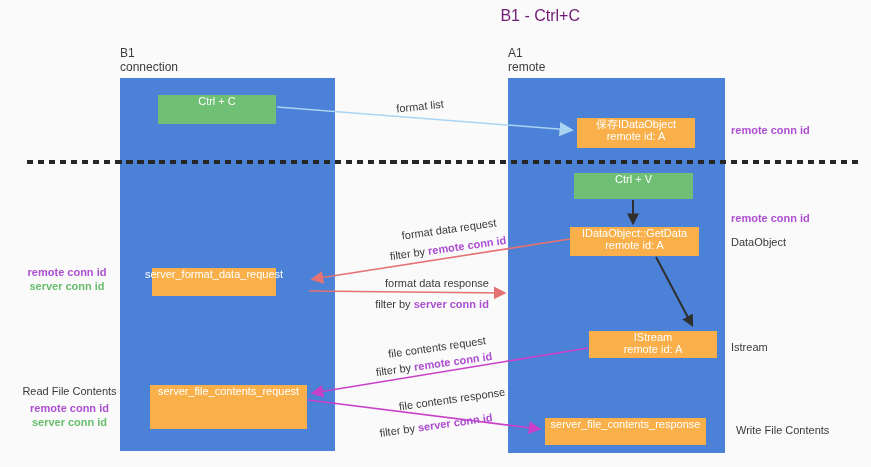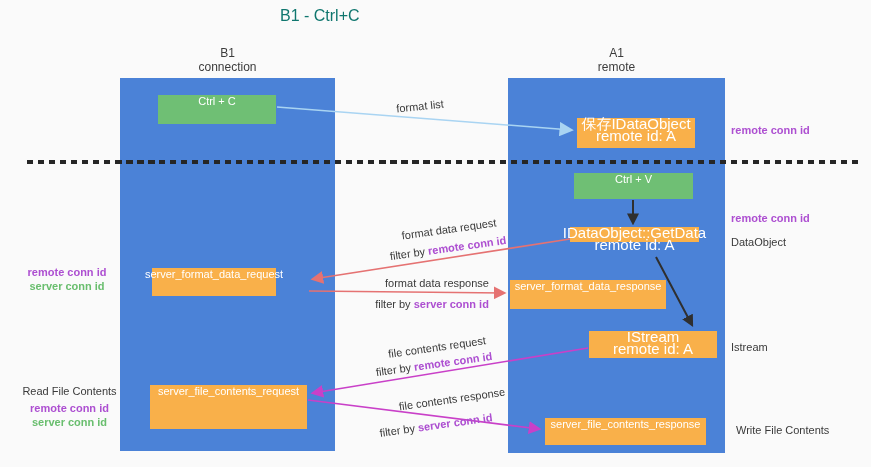--- a/index.html
+++ b/index.html
@@ -1,39 +1,39 @@
 <!DOCTYPE html>
 <html><head>
 <meta charset="utf-8">
 <style>
   * { margin:0; padding:0; box-sizing:border-box; }
   body { font-family:"Liberation Sans", sans-serif; background:#e9e9e9; }
   .canvas { position:relative; width:871px; height:467px; background:#fafafa; overflow:hidden; }
 
-  .title { position:absolute; left:280px; top:6px; width:300px; text-align:left;
-           font-size:16px; line-height:20px; color:#0f766e; }
+  .title { position:absolute; left:280px; top:6px; width:300px; text-align:right;
+           font-size:16px; line-height:20px; color:#701a75; }
 
   .lane { position:absolute; background:#4b82d7; }
   .lane-left  { left:120px; top:78px; width:215px; height:373px; }
   .lane-right { left:508px; top:78px; width:217px; height:375px; }
 
-  .lane-header { position:absolute; text-align:center; font-size:12px; line-height:14px; color:#3c3c3c; top:46px; }
+  .lane-header { position:absolute; text-align:left; font-size:12px; line-height:14px; color:#3c3c3c; top:46px; }
   .lh-left  { left:120px; width:215px; }
   .lh-right { left:508px; width:217px; }
 
   .divider { position:absolute; left:27px; top:160px; width:833px; height:4px;
              background:repeating-linear-gradient(90deg,#262626 0 6.5px,transparent 6.5px 11px); }
 
   .arrows { position:absolute; left:0; top:0; z-index:4; pointer-events:none; }
 
   .node { position:absolute; z-index:3; color:#ffffff; display:flex; flex-direction:column;
           align-items:center; justify-content:flex-start; text-align:center; font-size:11px; }
   .node.green  { background:#6fbf74; }
   .node.orange { background:#f9b04a; }
-  .node.two-line { font-size:15px; line-height:12px; }
+  .node.two-line { font-size:11px; line-height:12px; }
 
   .alabel { position:absolute; z-index:5; white-space:nowrap; font-size:11px; color:#3a3a3a;
             transform:translate(-50%,-50%); }
   .alabel.rot { transform:translate(-50%,-50%) rotate(-8deg); }
   .alabel.rot5 { transform:translate(-50%,-50%) rotate(-6deg); }
 
   .side { position:absolute; z-index:3; font-size:11px; white-space:nowrap; color:#3a3a3a; }
   .purple { color:#ad4fd1; font-weight:bold; }
   .greentxt { color:#69be6e; font-weight:bold; }
   .sidecol { position:absolute; z-index:3; text-align:center; font-size:11px; line-height:14px; white-space:nowrap; }
@@ -91,32 +91,29 @@
 
   <div class="node orange two-line" style="left:577px;top:118px;width:118px;height:30px">
     <div>保存IDataObject</div>
     <div>remote id: A</div>
   </div>
 
   <div class="node green" style="left:574px;top:173px;width:119px;height:26px">
     <div>Ctrl + V</div>
   </div>
 
-  <div class="node orange two-line" style="left:570px;top:227px;width:129px;height:15px">
+  <div class="node orange two-line" style="left:570px;top:227px;width:129px;height:29px">
     <div>IDataObject::GetData</div>
     <div>remote id: A</div>
   </div>
 
   <div class="node orange" style="left:152px;top:268px;width:124px;height:28px">
     <div>server_format_data_request</div>
   </div>
 
-  <div class="node orange" style="left:510px;top:280px;width:156px;height:29px">
-    <div>server_format_data_response</div>
-  </div>
 
   <div class="node orange two-line" style="left:589px;top:331px;width:128px;height:27px">
     <div>IStream</div>
     <div>remote id: A</div>
   </div>
 
   <div class="node orange" style="left:150px;top:385px;width:157px;height:44px">
     <div>server_file_contents_request</div>
   </div>
 

